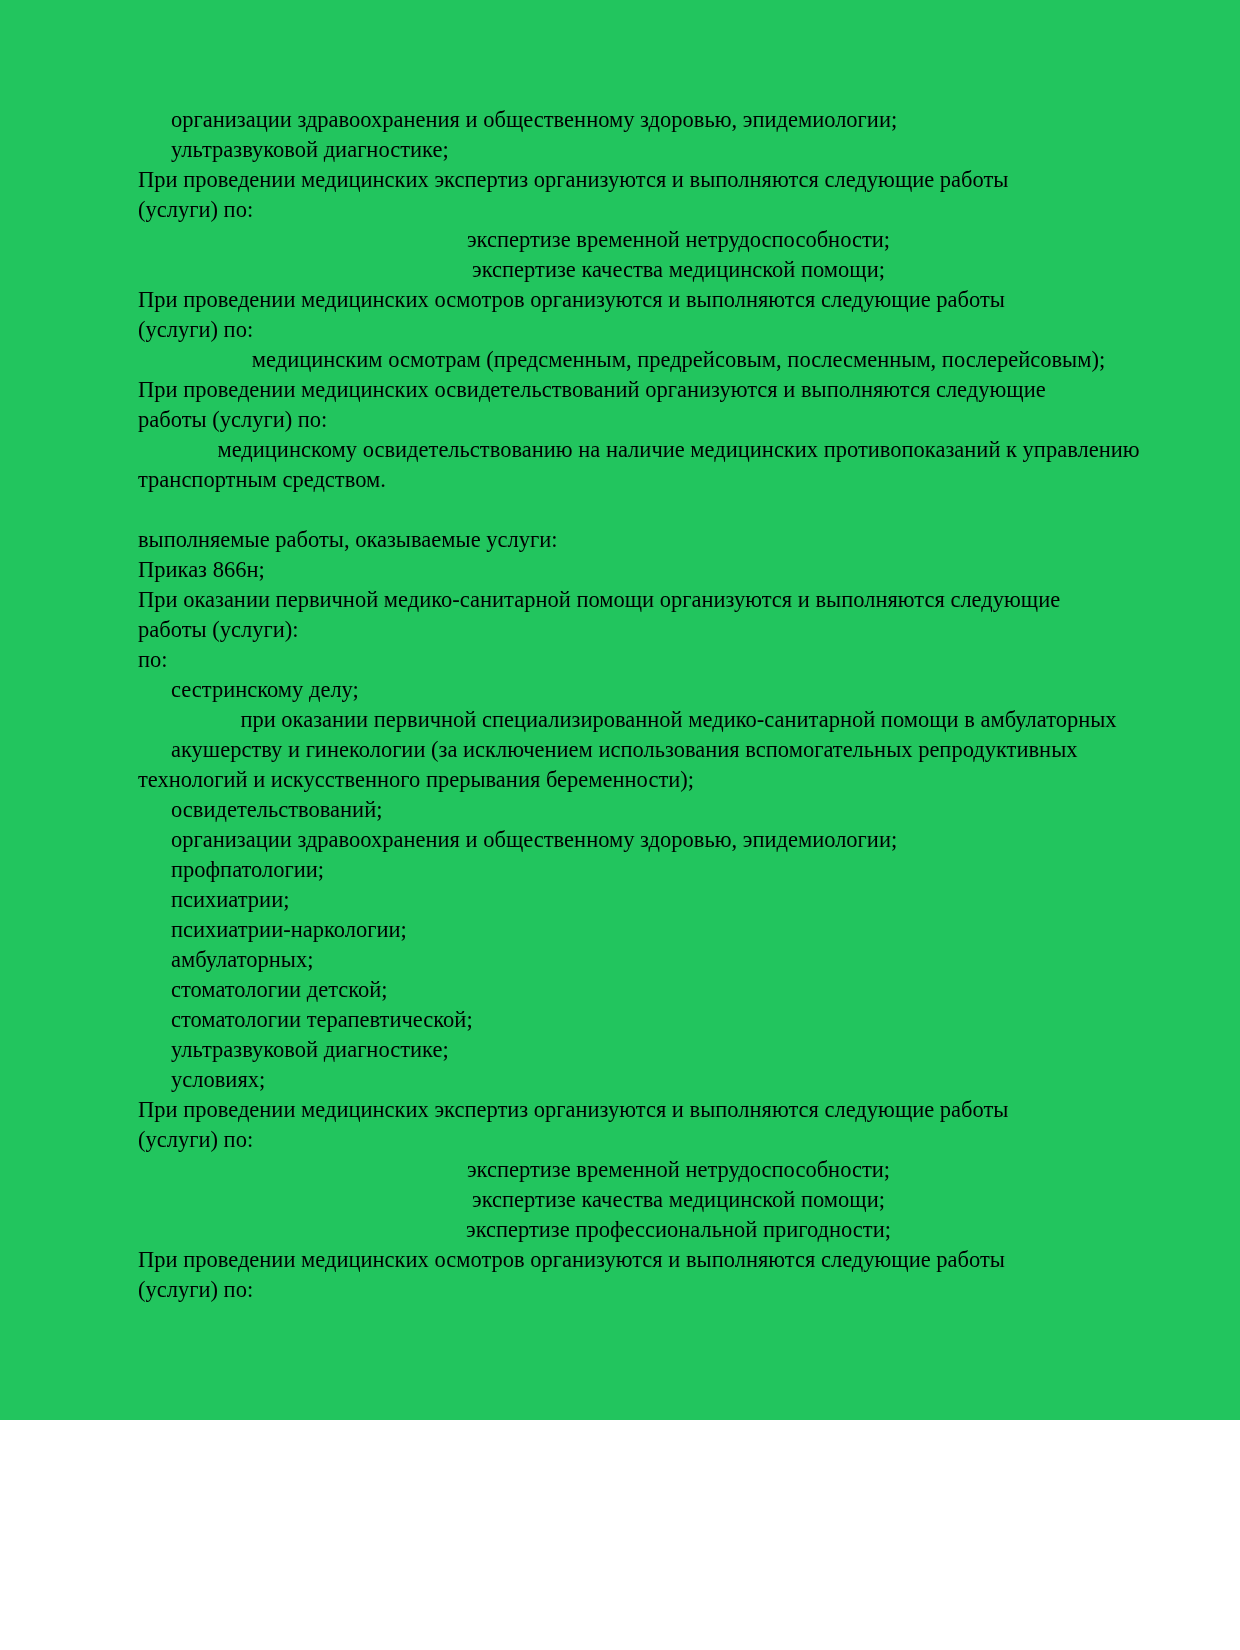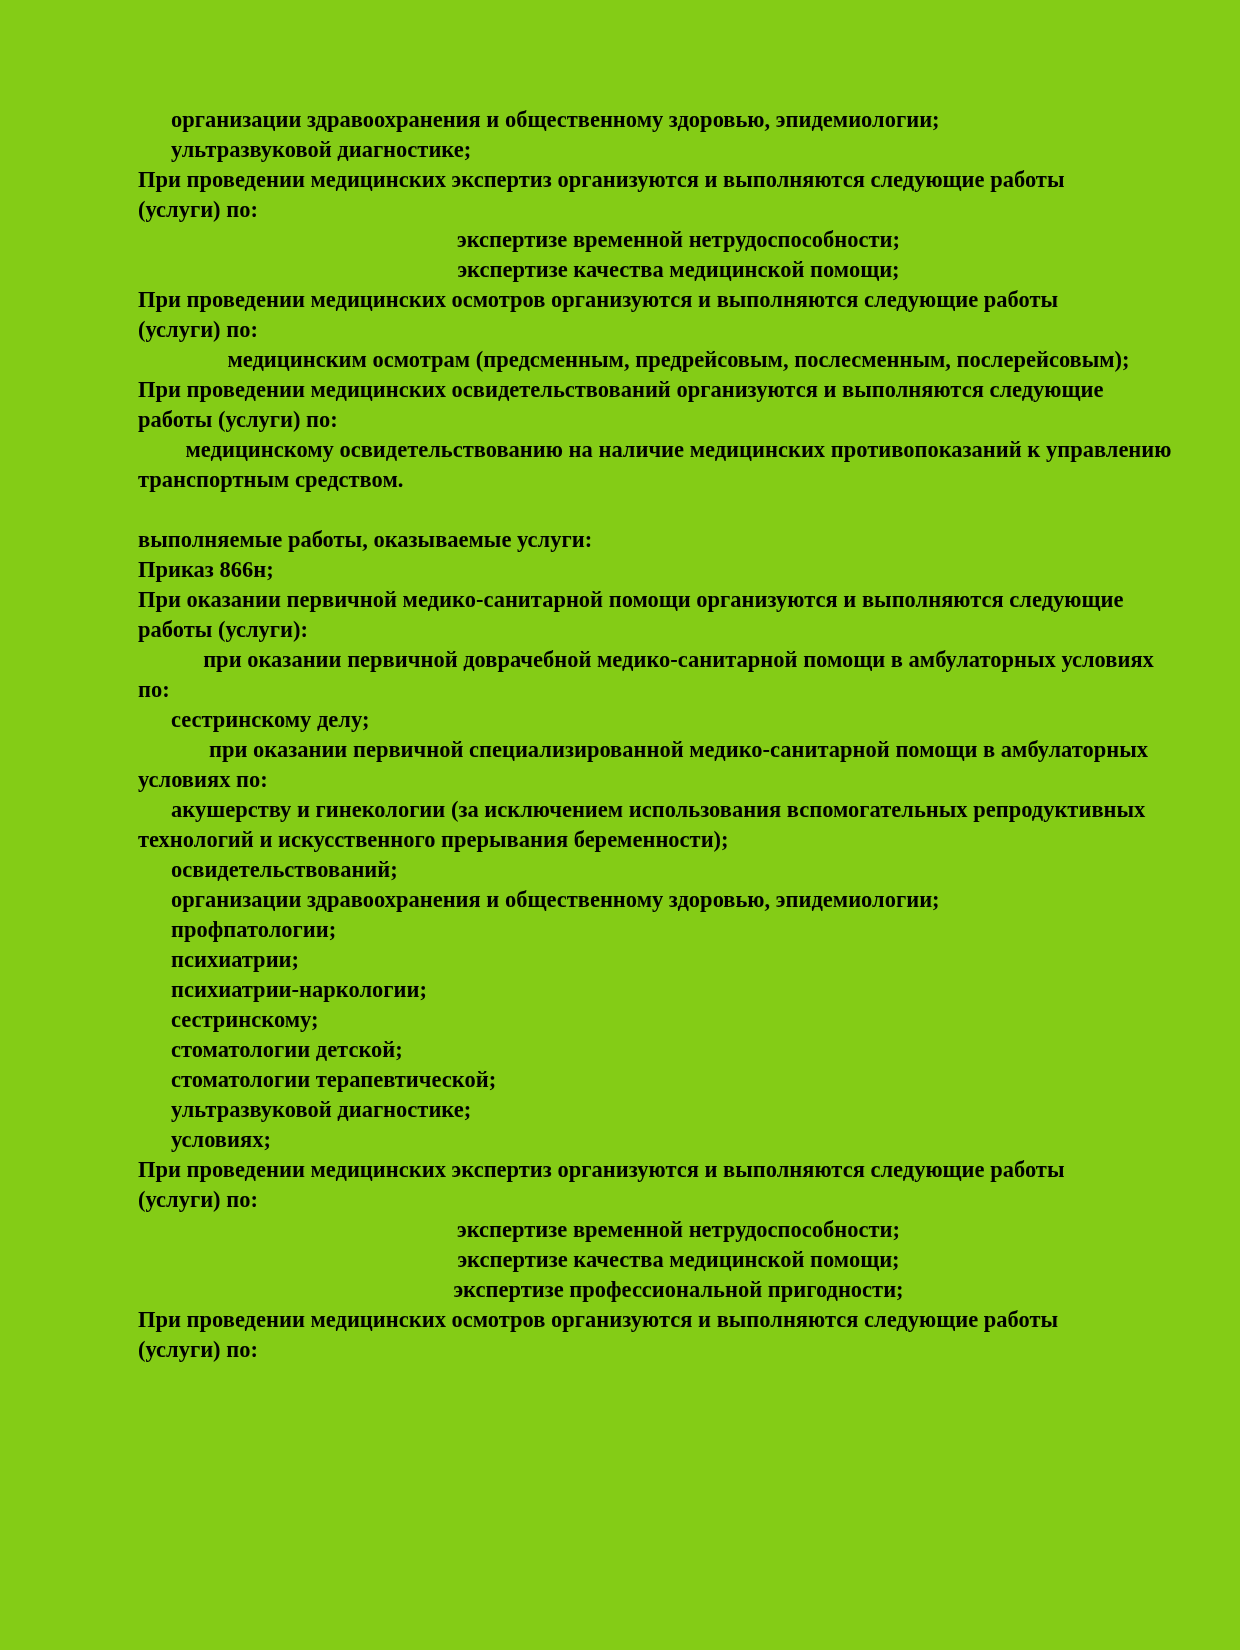--- a/index.html
+++ b/index.html
@@ -8,24 +8,23 @@
     background: #ffffff;
   }
   body {
     height: 1650px;
     font-family: "Liberation Serif", "DejaVu Serif", serif;
     color: #000000;
     overflow: hidden;
   }
   .page {
     width: 1240px;
-    height: 1650px;
-    background: #84cc16;
+    height: 1420px;
+    background: #22c55e;
     padding: 105px 40px 0 138px;
-    font-weight: bold;
   }
   .doc-lines {
     font-size: 22.5px;
     line-height: 30px;
     color: #000000;
   }
   .line {
     white-space: nowrap;
     height: 30px;
   }
@@ -50,33 +49,31 @@
       <div class="line indent-1">медицинским осмотрам (предсменным, предрейсовым, послесменным, послерейсовым);</div>
       <div class="line indent-0">При проведении медицинских освидетельствований организуются и выполняются следующие</div>
       <div class="line indent-0">работы (услуги) по:</div>
       <div class="line indent-1">медицинскому освидетельствованию на наличие медицинских противопоказаний к управлению</div>
       <div class="line indent-0">транспортным средством.</div>
       <div class="line blank">&nbsp;</div>
       <div class="line indent-0">выполняемые работы, оказываемые услуги:</div>
       <div class="line indent-0">Приказ 866н;</div>
       <div class="line indent-0">При оказании первичной медико-санитарной помощи организуются и выполняются следующие</div>
       <div class="line indent-0">работы (услуги):</div>
-      <div class="line indent-1">при оказании первичной доврачебной медико-санитарной помощи в амбулаторных условиях</div>
       <div class="line indent-0">по:</div>
       <div class="line indent-2">сестринскому делу;</div>
       <div class="line indent-1">при оказании первичной специализированной медико-санитарной помощи в амбулаторных</div>
-      <div class="line indent-0">условиях по:</div>
       <div class="line indent-2">акушерству и гинекологии (за исключением использования вспомогательных репродуктивных</div>
       <div class="line indent-0">технологий и искусственного прерывания беременности);</div>
       <div class="line indent-2">освидетельствований;</div>
       <div class="line indent-2">организации здравоохранения и общественному здоровью, эпидемиологии;</div>
       <div class="line indent-2">профпатологии;</div>
       <div class="line indent-2">психиатрии;</div>
       <div class="line indent-2">психиатрии-наркологии;</div>
-      <div class="line indent-2">сестринскому;</div>
+      <div class="line indent-2">амбулаторных;</div>
       <div class="line indent-2">стоматологии детской;</div>
       <div class="line indent-2">стоматологии терапевтической;</div>
       <div class="line indent-2">ультразвуковой диагностике;</div>
       <div class="line indent-2">условиях;</div>
       <div class="line indent-0">При проведении медицинских экспертиз организуются и выполняются следующие работы</div>
       <div class="line indent-0">(услуги) по:</div>
       <div class="line indent-1">экспертизе временной нетрудоспособности;</div>
       <div class="line indent-1">экспертизе качества медицинской помощи;</div>
       <div class="line indent-1">экспертизе профессиональной пригодности;</div>
       <div class="line indent-0">При проведении медицинских осмотров организуются и выполняются следующие работы</div>

